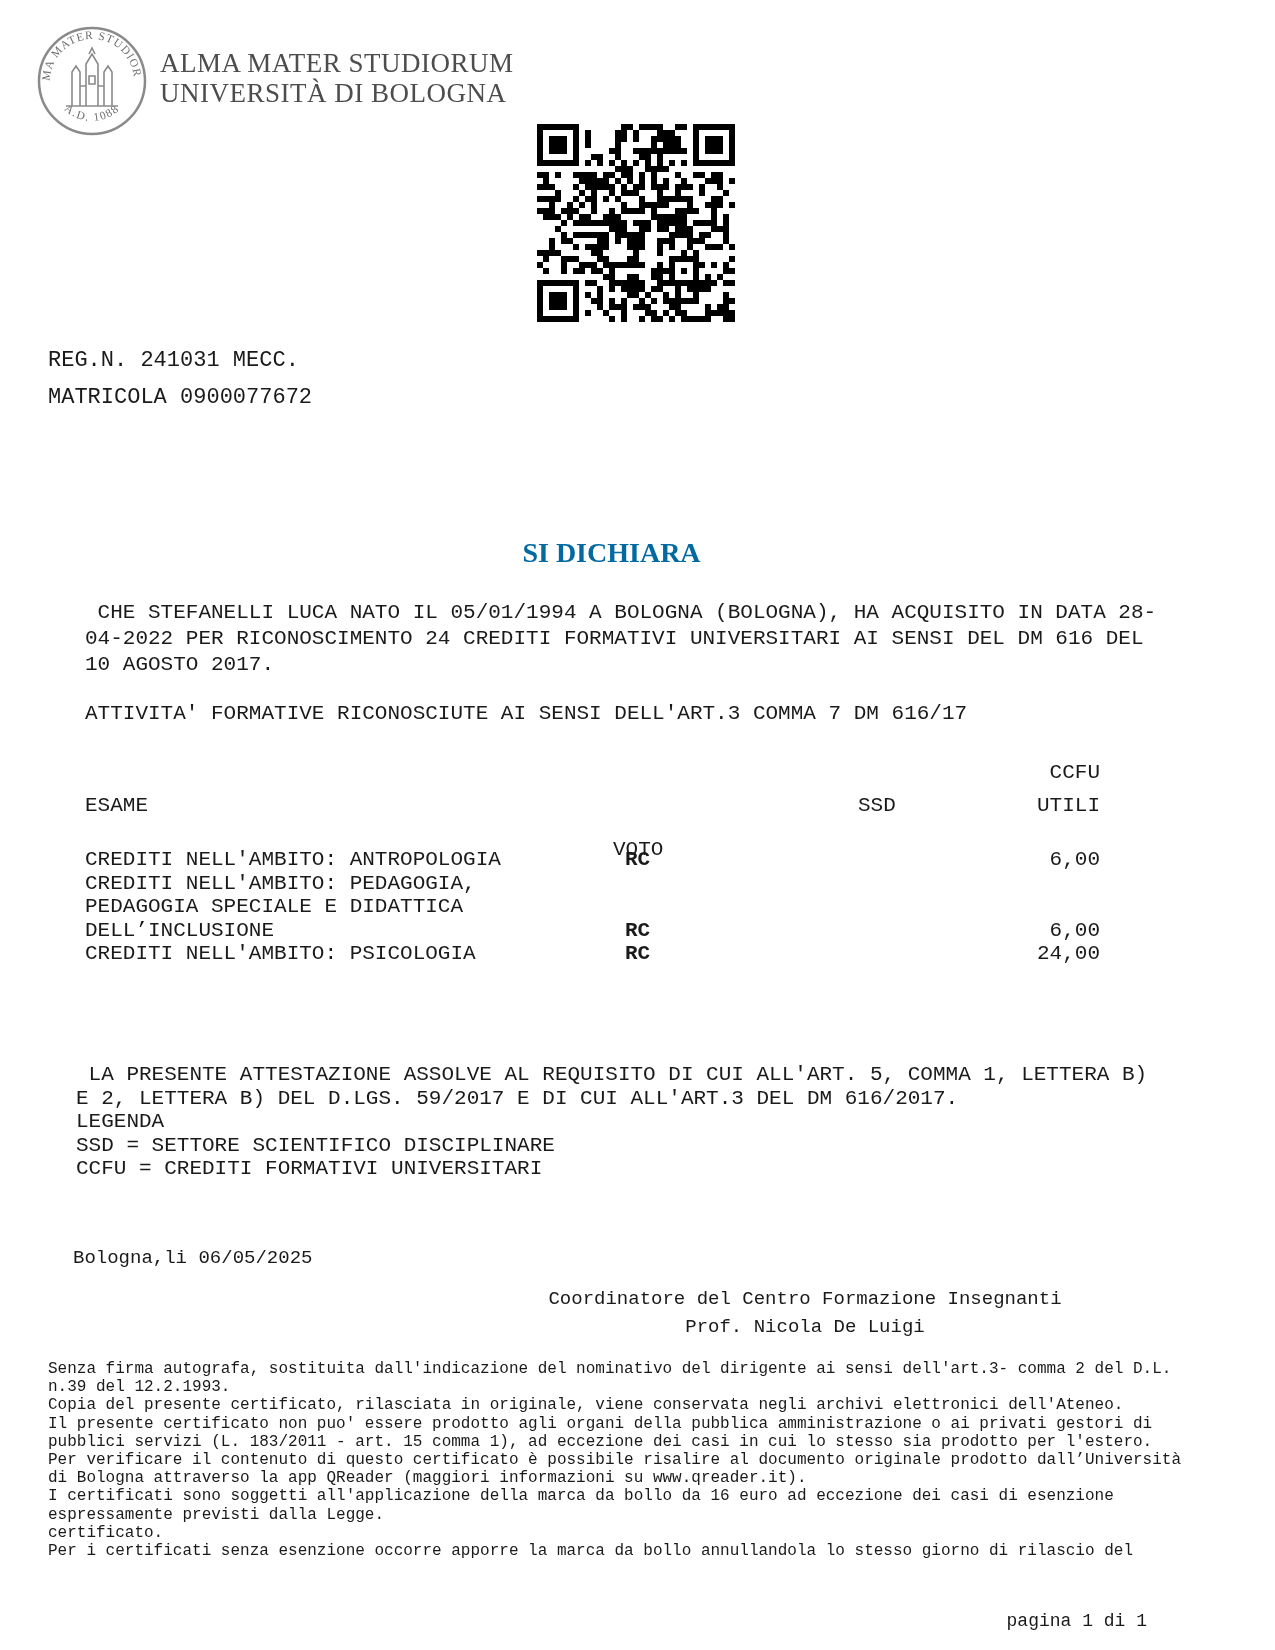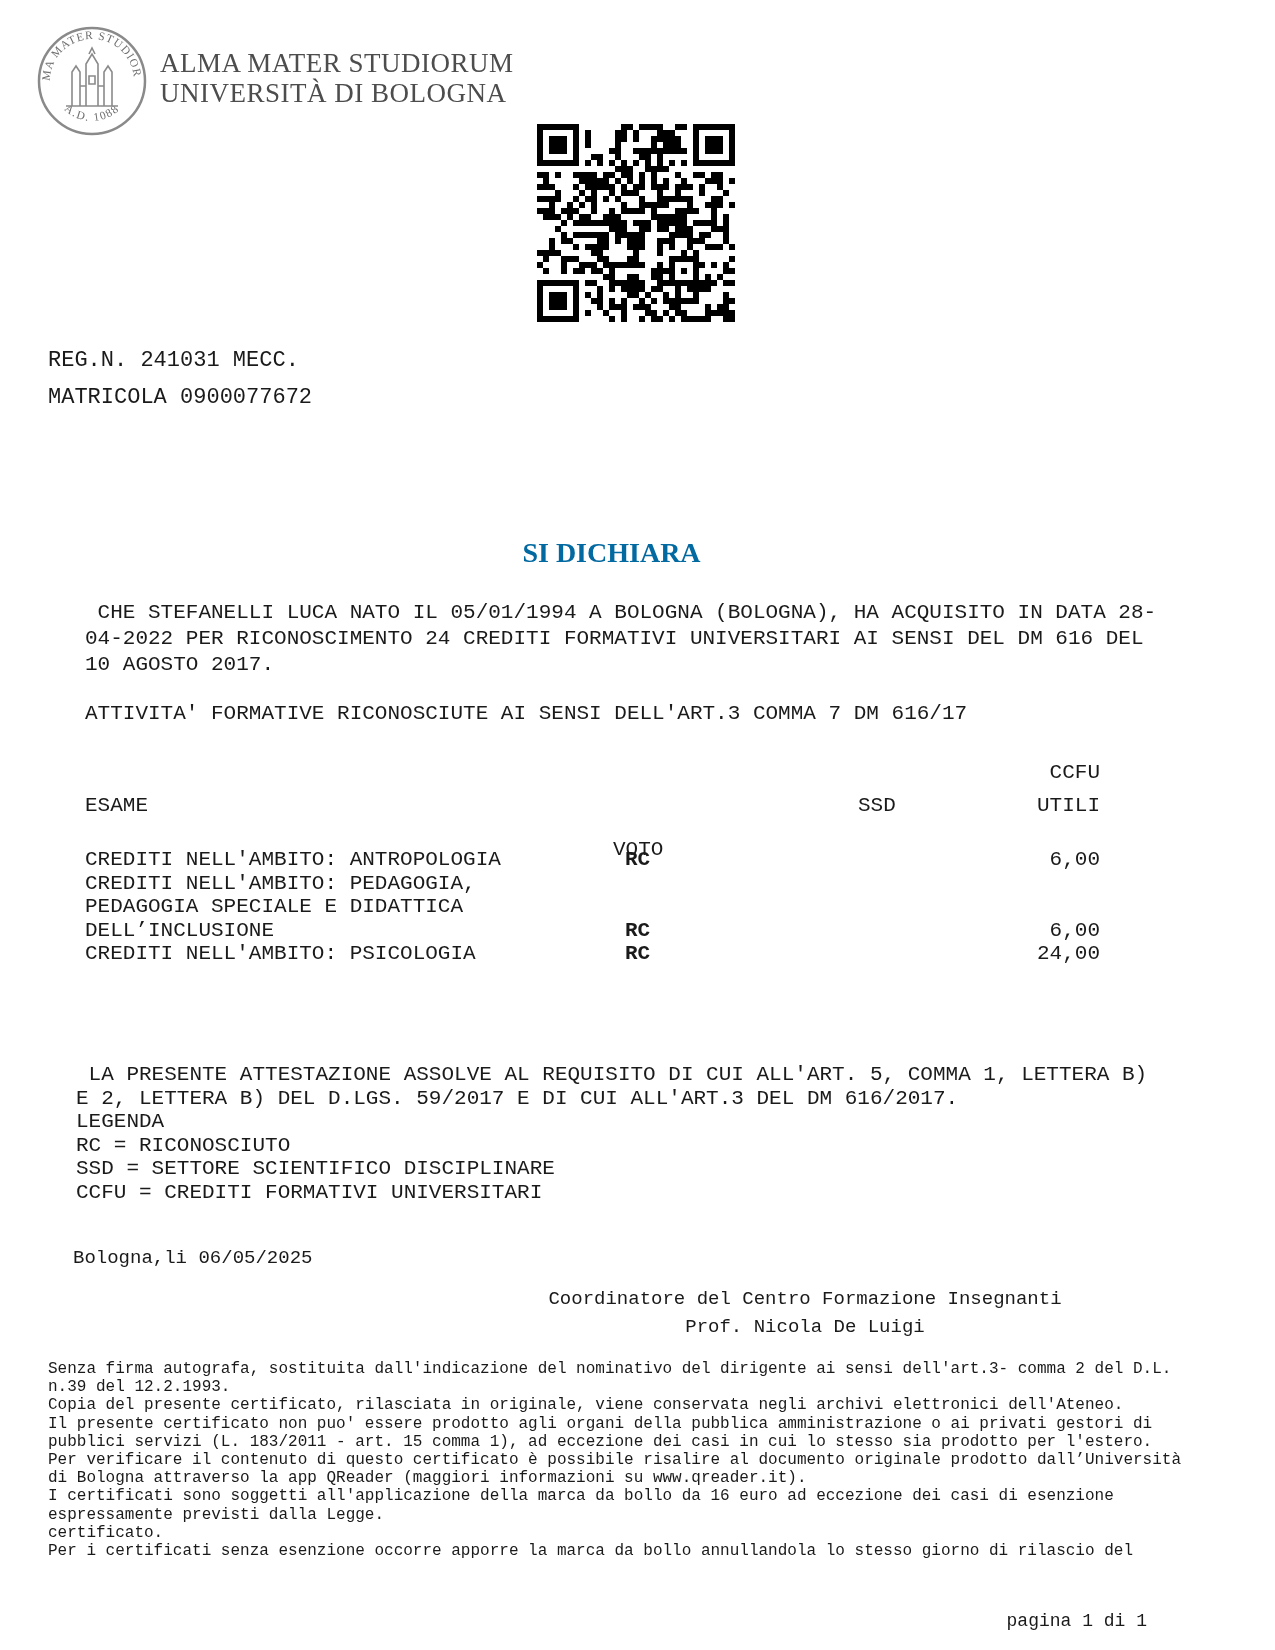--- a/index.html
+++ b/index.html
@@ -687,21 +687,20 @@
       <span class="c-esame">CREDITI NELL'AMBITO: PSICOLOGIA</span>
       <span class="c-voto">RC</span>
       <span class="c-ccfu">24,00</span>
     </div>
   </div>
 
   <div class="notes">
     <div class="pre"> LA PRESENTE ATTESTAZIONE ASSOLVE AL REQUISITO DI CUI ALL'ART. 5, COMMA 1, LETTERA B)</div>
     <div class="pre">E 2, LETTERA B) DEL D.LGS. 59/2017 E DI CUI ALL'ART.3 DEL DM 616/2017.</div>
     <div class="pre">LEGENDA</div>
-    <div class="pre">RC = RICONOSCIUTO</div>
     <div class="pre">SSD = SETTORE SCIENTIFICO DISCIPLINARE</div>
     <div class="pre">CCFU = CREDITI FORMATIVI UNIVERSITARI</div>
   </div>
 
   <div class="dateline pre">Bologna,li 06/05/2025</div>
   <div class="signature">
     <div class="pre">Coordinatore del Centro Formazione Insegnanti</div>
     <div class="pre">Prof. Nicola De Luigi</div>
   </div>
 

